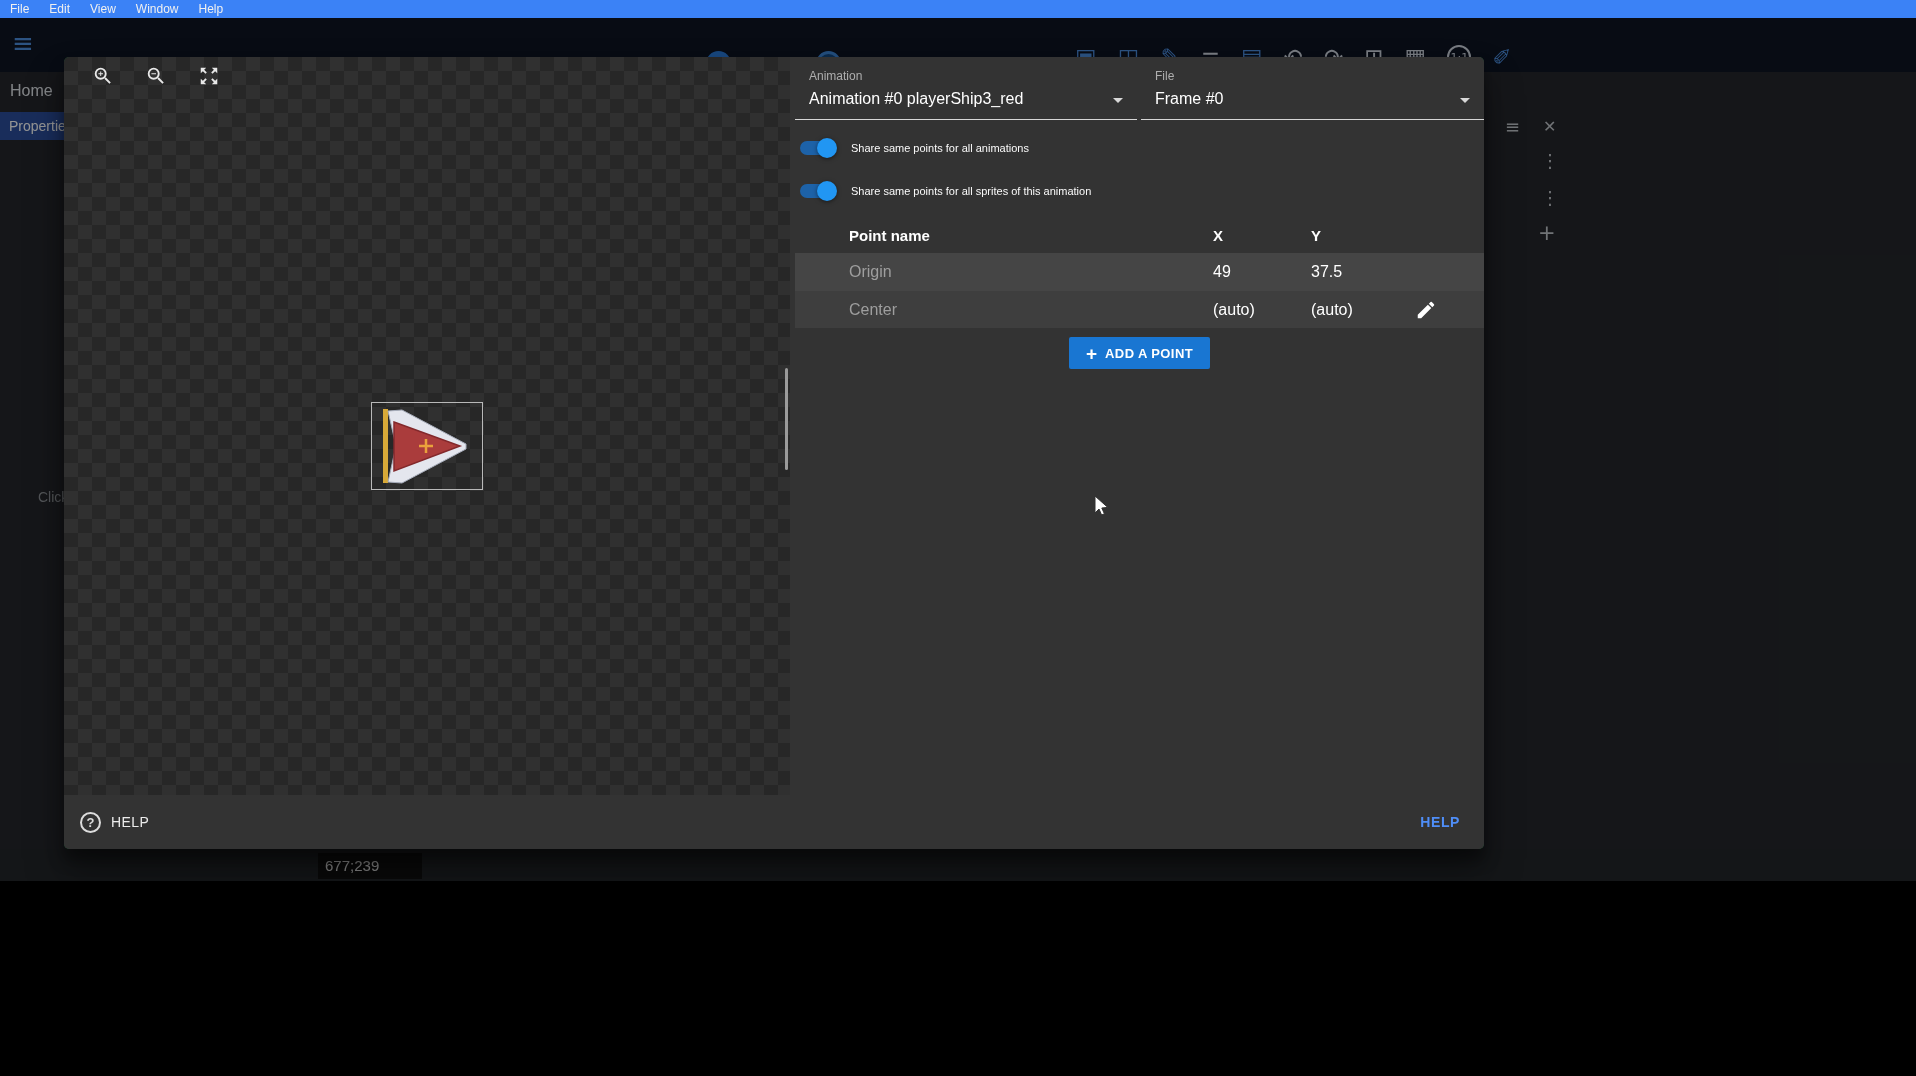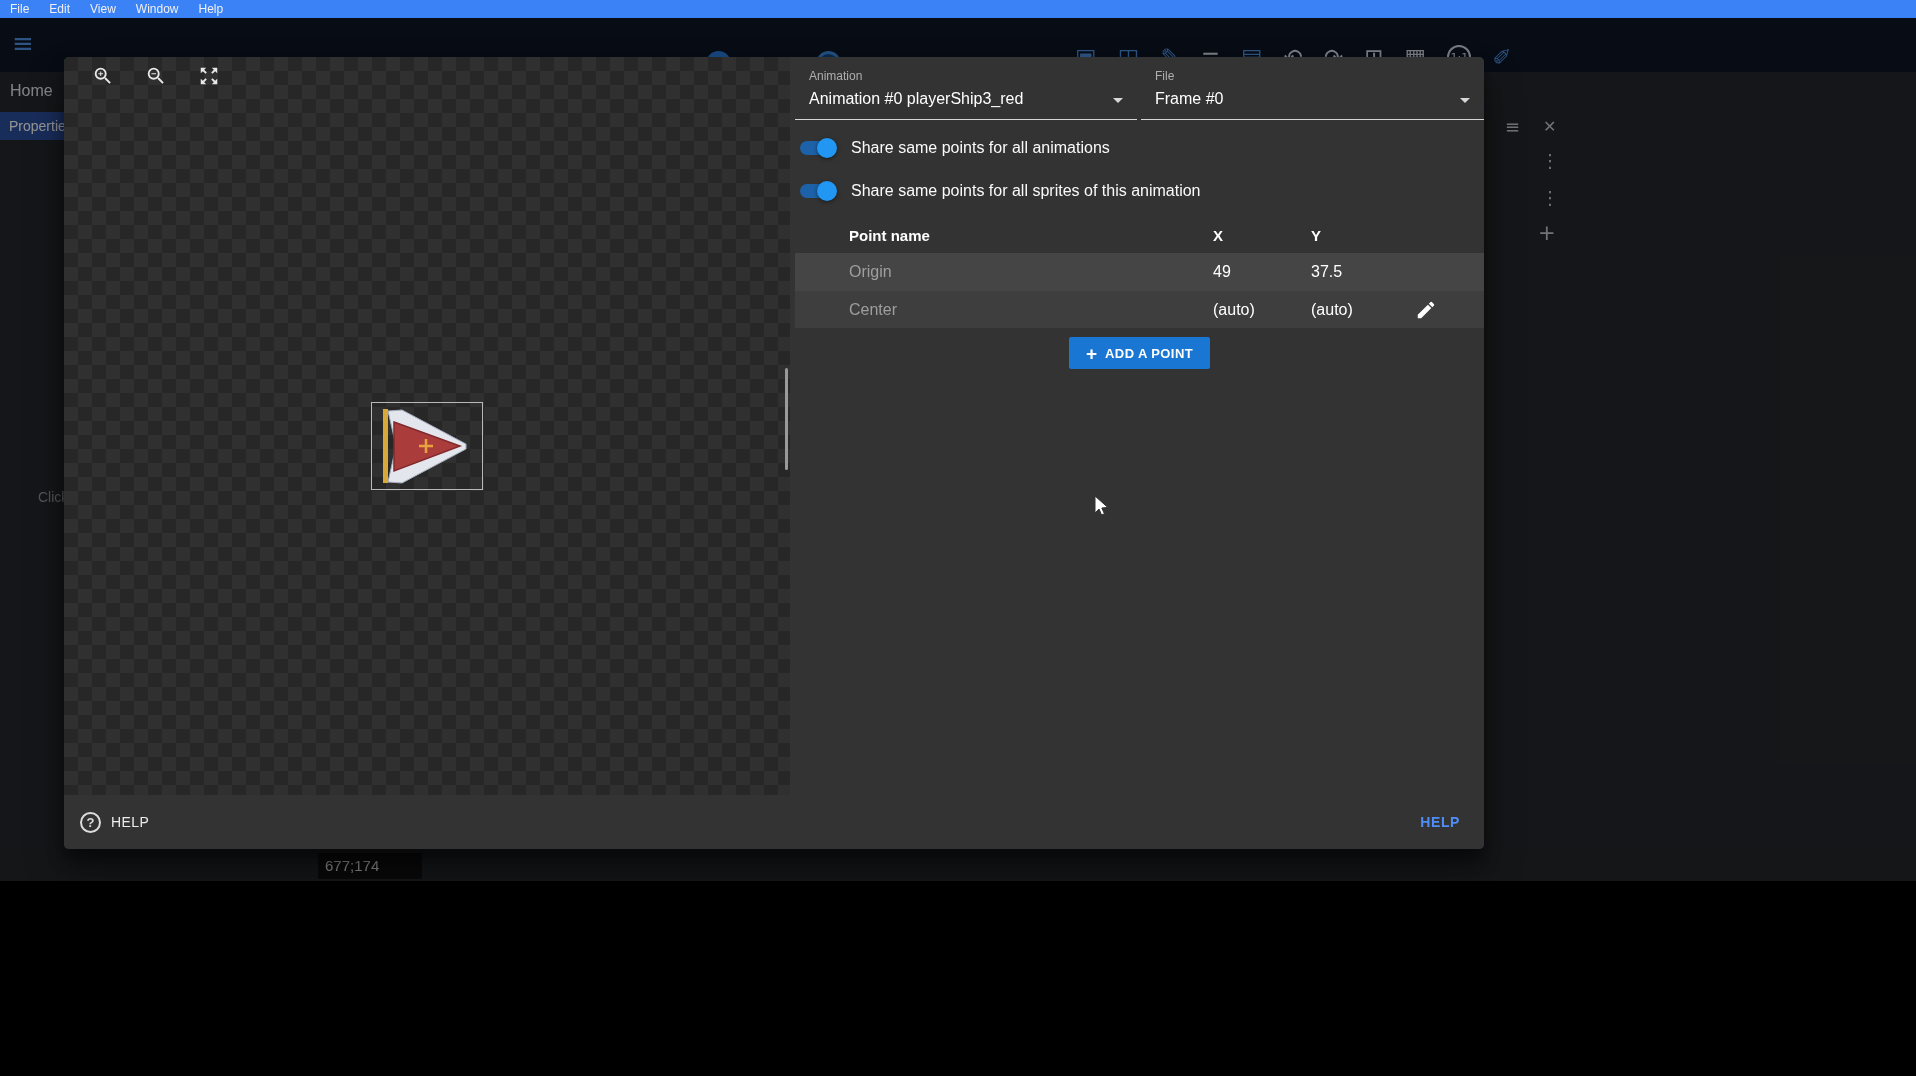--- a/index.html
+++ b/index.html
@@ -73,21 +73,21 @@
   .field-frame { left:1077px; width:343px; }
   .field-label { position:absolute; left:14px; top:7px; font-size:12px; color:#aeaeae; }
   .field-value { position:absolute; left:14px; top:28px; font-size:16px; color:#fff; white-space:nowrap; }
   .field-arrow { position:absolute; right:14px; top:36px; width:0; height:0;
     border-left:5px solid transparent; border-right:5px solid transparent; border-top:5px solid #d8d8d8; }
   .toggle-row { position:absolute; left:736px; height:26px; display:flex; align-items:center; gap:17px; }
   .toggle1 { top:78px; } .toggle2 { top:121px; }
   .switch { position:relative; width:34px; height:14px; border-radius:7px; background:#1d62a8; cursor:pointer; }
   .switch .thumb { position:absolute; right:-3px; top:-3px; width:20px; height:20px; border-radius:50%;
     background:#2196f3; box-shadow:0 1px 4px rgba(0,0,0,.5); }
-  .toggle-label { font-size:16px; color:#fafafa;text-align:right; }
+  .toggle-label { font-size:11px; color:#fafafa;text-align:right; }
   .thead { position:absolute; left:731px; top:162px; width:689px; height:34px; line-height:34px;
     font-size:15px; font-weight:bold; color:#fff; }
   .trow { position:absolute; left:731px; width:689px; }
   .row1 { top:196px; height:38px; background:#454545; }
   .row2 { top:234px; height:37px; background:#3e3e3e; }
   .col-name { position:absolute; left:54px; top:0; height:100%; display:flex; align-items:center; }
   .col-x { position:absolute; left:418px; top:0; height:100%; display:flex; align-items:center; }
   .col-y { position:absolute; left:516px; top:0; height:100%; display:flex; align-items:center; }
   .pointname { color:#9e9e9e; font-size:16px; }
   .pointval { color:#fff; font-size:16px; }
@@ -152,21 +152,21 @@
   <div class="frag-props">Properties</div>
   <div class="frag-click">Click</div>
 
   <span class="right-frag tb-glyph" style="left:1505px;top:116px;font-size:18px;">≡</span>
   <span class="right-frag tb-glyph" style="left:1543px;top:117px;font-size:16px;">✕</span>
   <span class="right-frag tb-glyph" style="left:1541px;top:150px;font-size:18px;">⋮</span>
   <span class="right-frag tb-glyph" style="left:1541px;top:187px;font-size:18px;">⋮</span>
   <span class="right-frag tb-glyph" style="left:1538px;top:221px;font-size:21px;">+</span>
 
   <div class="statusbar">
-    <div class="coordbox">677;174</div>
+    <div class="coordbox">677;239</div>
     <div class="searchbox">
       <input type="text" placeholder="Search" style="">
       <svg class="search-mag" width="17" height="17" viewBox="0 0 17 17">
         <circle cx="7" cy="7" r="5" fill="none" stroke="#8a8a8a" stroke-width="2"></circle>
         <line x1="11" y1="11" x2="16" y2="16" stroke="#8a8a8a" stroke-width="2"></line>
       </svg>
     </div>
   </div>
   <div class="black-bottom"></div>
 

